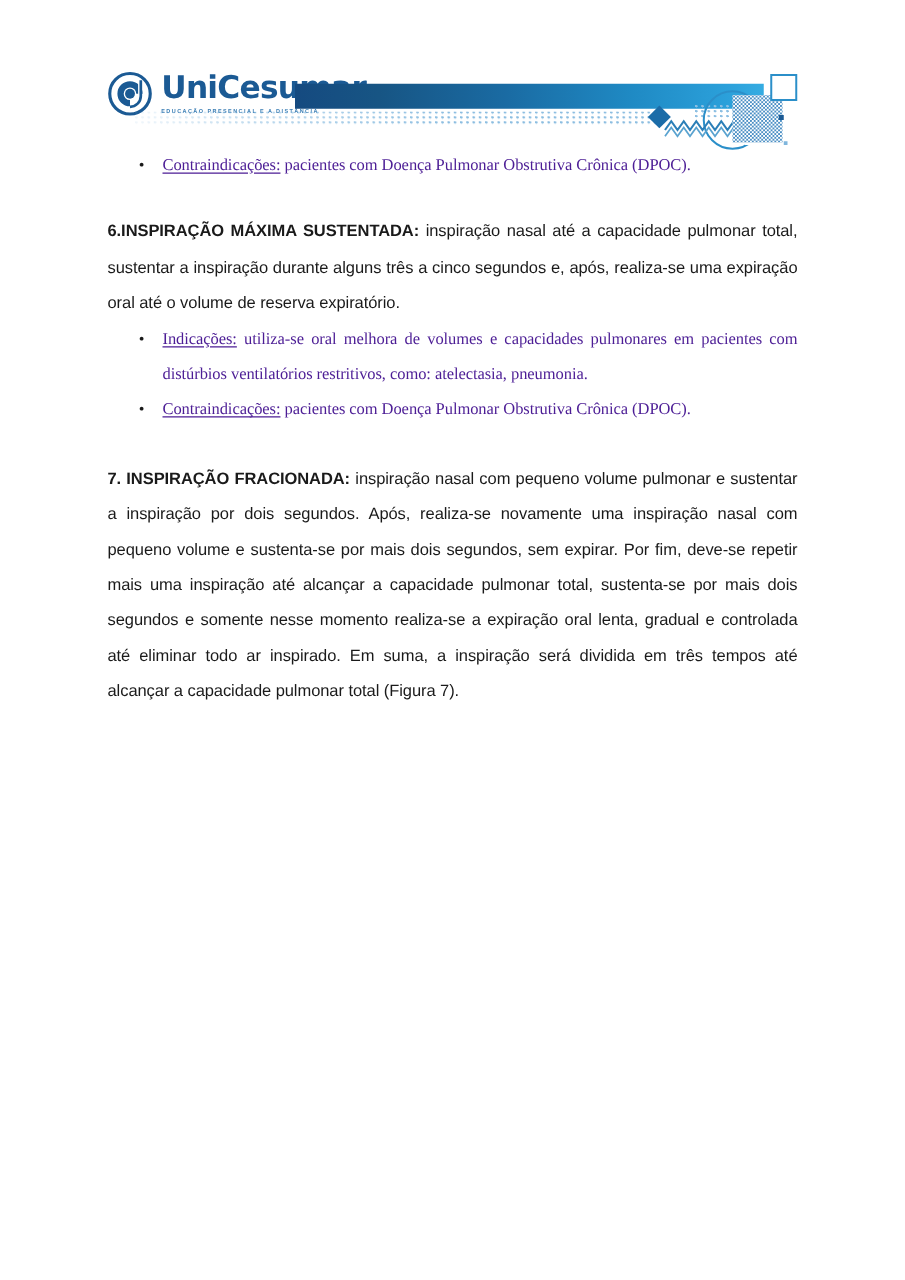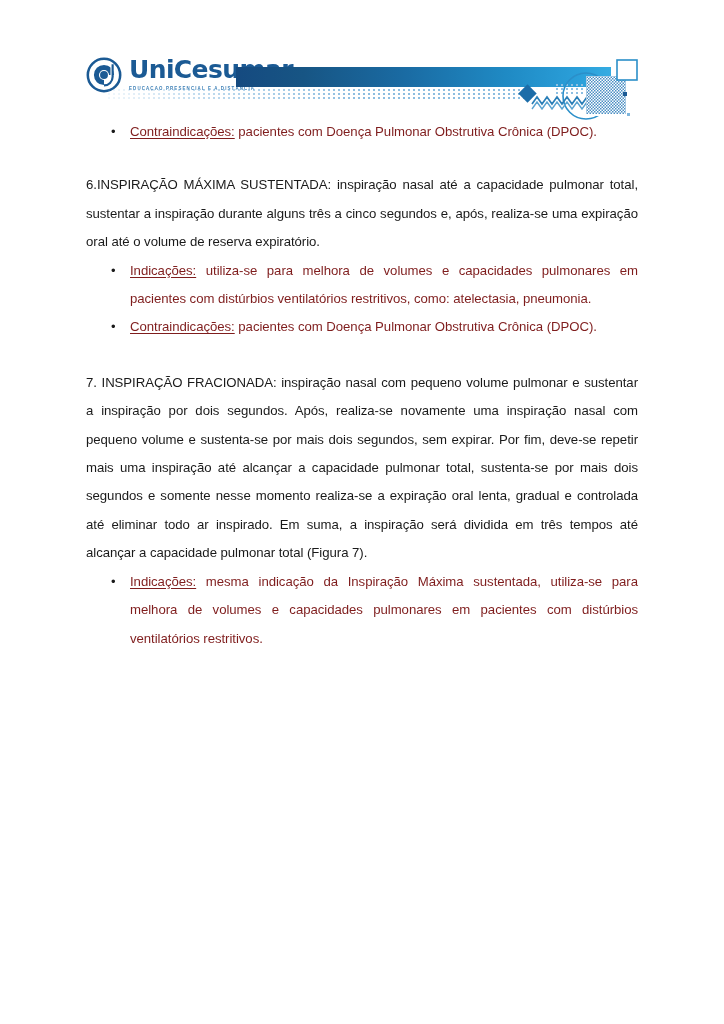--- a/index.html
+++ b/index.html
@@ -140,39 +140,40 @@
     margin: 0;
     font-size: 13.2px;
     line-height: 28.4px;
     text-align: justify;
     text-justify: inter-word;
     color: #1a1a1a;
     letter-spacing: -0.05px;
   }
 
   p.para .lead {
-    font-weight: normal;
+    font-weight: bold;
   }
 
   ul.bullets {
     margin: 0;
     padding: 0;
     list-style: none;
   }
 
   li.bullet {
     position: relative;
     margin: 0;
     padding-left: 44px;
     font-size: 13.2px;
     line-height: 28.4px;
     text-align: justify;
     text-justify: inter-word;
-    color: #7f1d1d;
+    color: #4c1d95;
     letter-spacing: -0.05px;
+    font-family: Liberation Serif, serif;
   }
 
   li.bullet::before {
     content: "\2022";
     position: absolute;
     left: 25px;
     top: 0;
     font-size: 13px;
     line-height: 28.4px;
     color: #1a1a1a;
@@ -249,26 +250,25 @@
 
     <ul class="bullets">
       <li class="bullet"><span class="term">Contraindicações:</span><span> pacientes com Doença Pulmonar Obstrutiva Crônica (DPOC).</span></li>
     </ul>
 
     <div class="gap-md"></div>
 
     <p class="para"><span class="lead">6.INSPIRAÇÃO MÁXIMA SUSTENTADA:</span><span> inspiração nasal até a capacidade pulmonar total, sustentar a inspiração durante alguns três a cinco segundos e, após, realiza-se uma expiração oral até o volume de reserva expiratório.</span></p>
 
     <ul class="bullets">
-      <li class="bullet"><span class="term">Indicações:</span><span> utiliza-se para melhora de volumes e capacidades pulmonares em pacientes com distúrbios ventilatórios restritivos, como: atelectasia, pneumonia.</span></li>
+      <li class="bullet"><span class="term">Indicações:</span><span> utiliza-se oral melhora de volumes e capacidades pulmonares em pacientes com distúrbios ventilatórios restritivos, como: atelectasia, pneumonia.</span></li>
       <li class="bullet"><span class="term">Contraindicações:</span><span> pacientes com Doença Pulmonar Obstrutiva Crônica (DPOC).</span></li>
     </ul>
 
     <div class="gap-lg"></div>
 
     <p class="para"><span class="lead">7. INSPIRAÇÃO FRACIONADA:</span><span> inspiração nasal com pequeno volume pulmonar e sustentar a inspiração por dois segundos. Após, realiza-se novamente uma inspiração nasal com pequeno volume e sustenta-se por mais dois segundos, sem expirar. Por fim, deve-se repetir mais uma inspiração até alcançar a capacidade pulmonar total, sustenta-se por mais dois segundos e somente nesse momento realiza-se a expiração oral lenta, gradual e controlada até eliminar todo ar inspirado. Em suma, a inspiração será dividida em três tempos até alcançar a capacidade pulmonar total (Figura 7).</span></p>
 
     <ul class="bullets">
-      <li class="bullet"><span class="term">Indicações:</span><span> mesma indicação da Inspiração Máxima sustentada, utiliza-se para melhora de volumes e capacidades pulmonares em pacientes com distúrbios ventilatórios restritivos.</span></li>
     </ul>
 
   </div>
 </div>
 
 </body></html>

